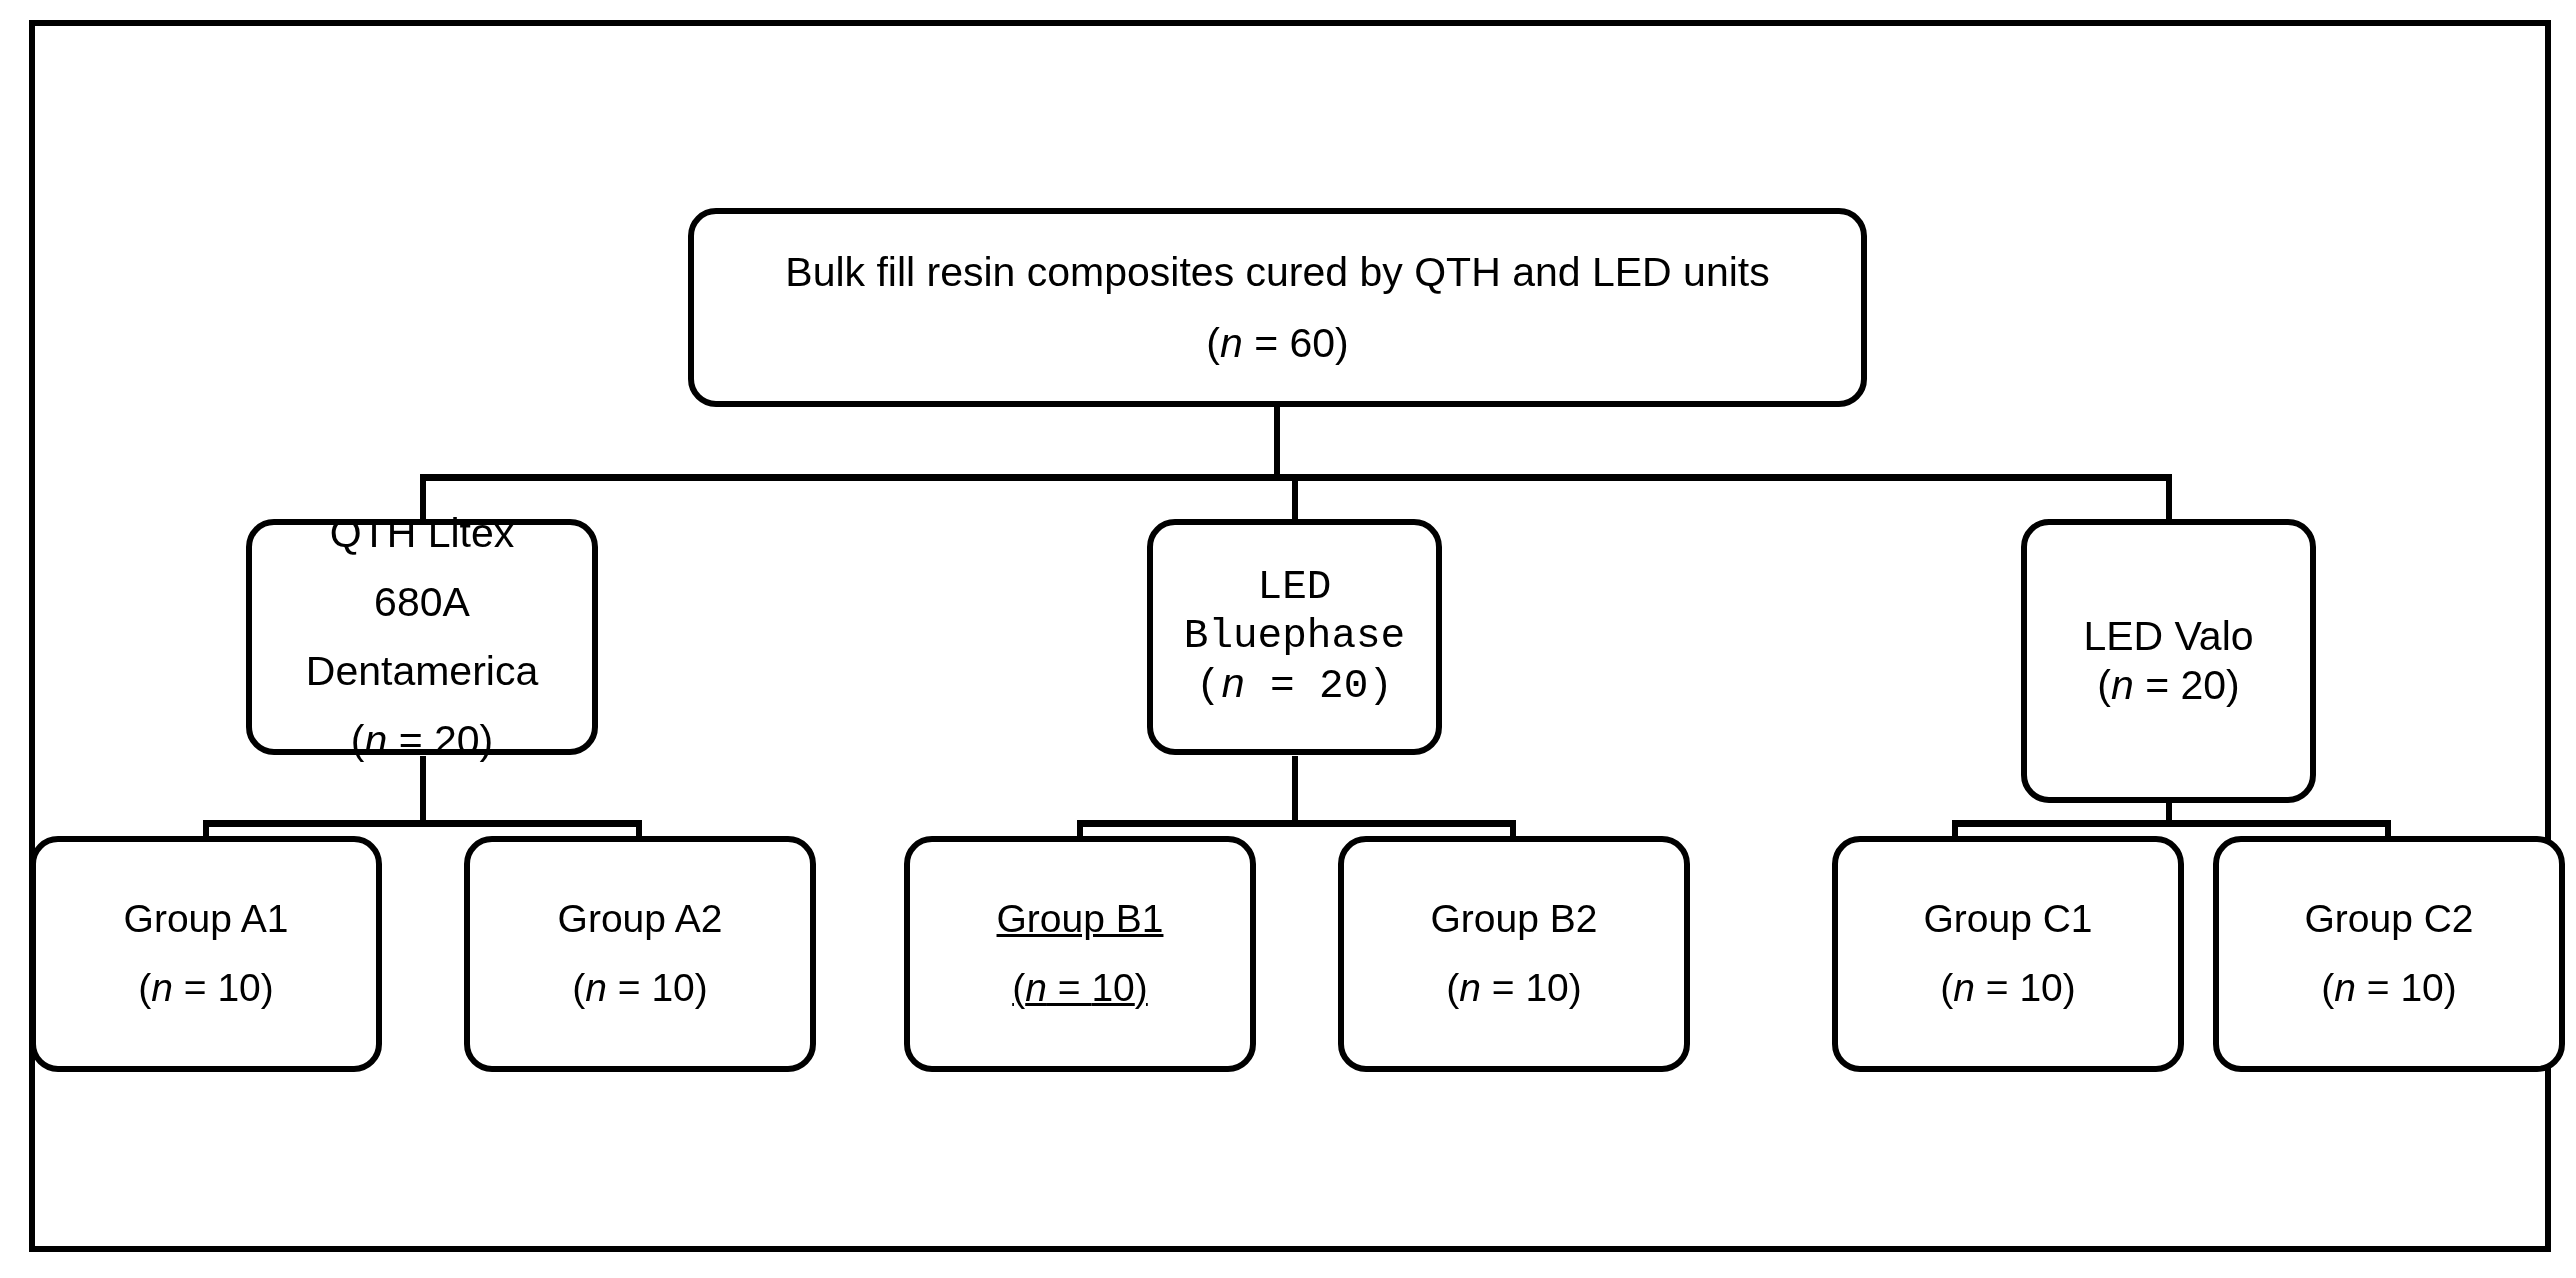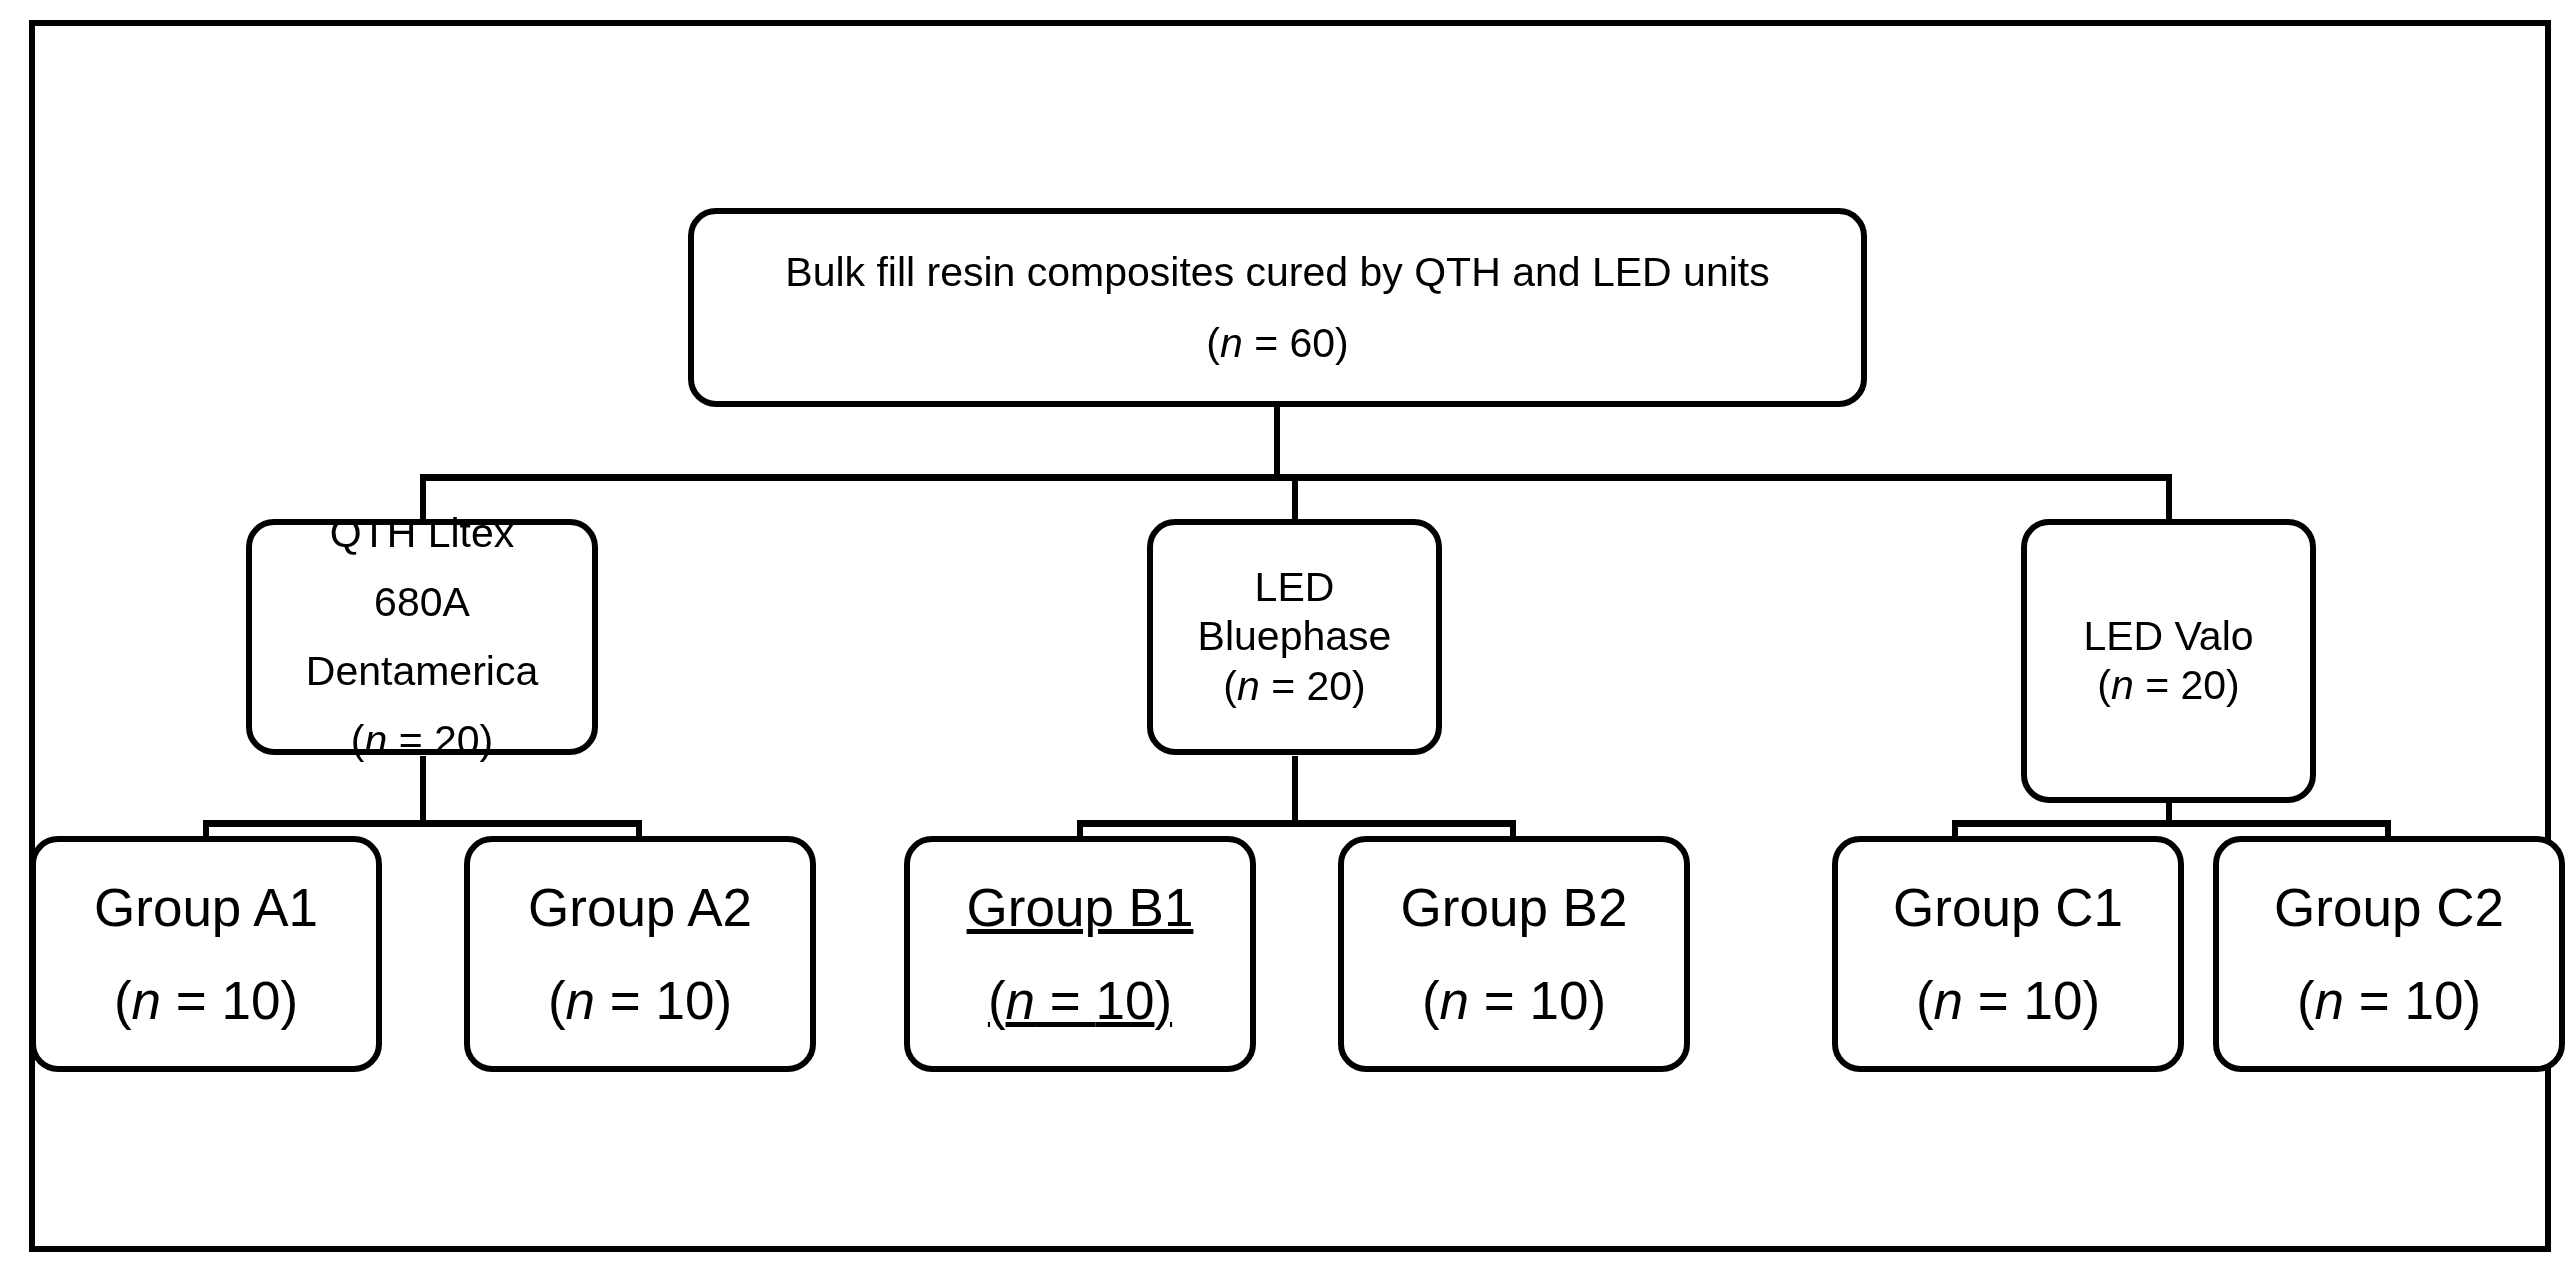--- a/index.html
+++ b/index.html
@@ -88,30 +88,31 @@
     top: 519px;
     width: 352px;
     height: 236px;
     gap: 20px;
   }
   #node-bluephase {
     left: 1147px;
     top: 519px;
     width: 295px;
     height: 236px;
+    font-family: Liberation Mono, monospace;
   }
   #node-valo {
     left: 2021px;
     top: 519px;
     width: 295px;
     height: 284px;
   }
   
   .node-group {
-    font-size: 53px;
+    font-size: 39px;
     width: 352px;
     height: 236px;
     top: 836px;
   }
   #node-a1 { left: 30px; }
   #node-a2 { left: 464px; }
   #node-b1 { left: 904px; text-decoration: underline; }
   #node-b2 { left: 1338px; }
   #node-c1 { left: 1832px; }
   #node-c2 { left: 2213px; }

